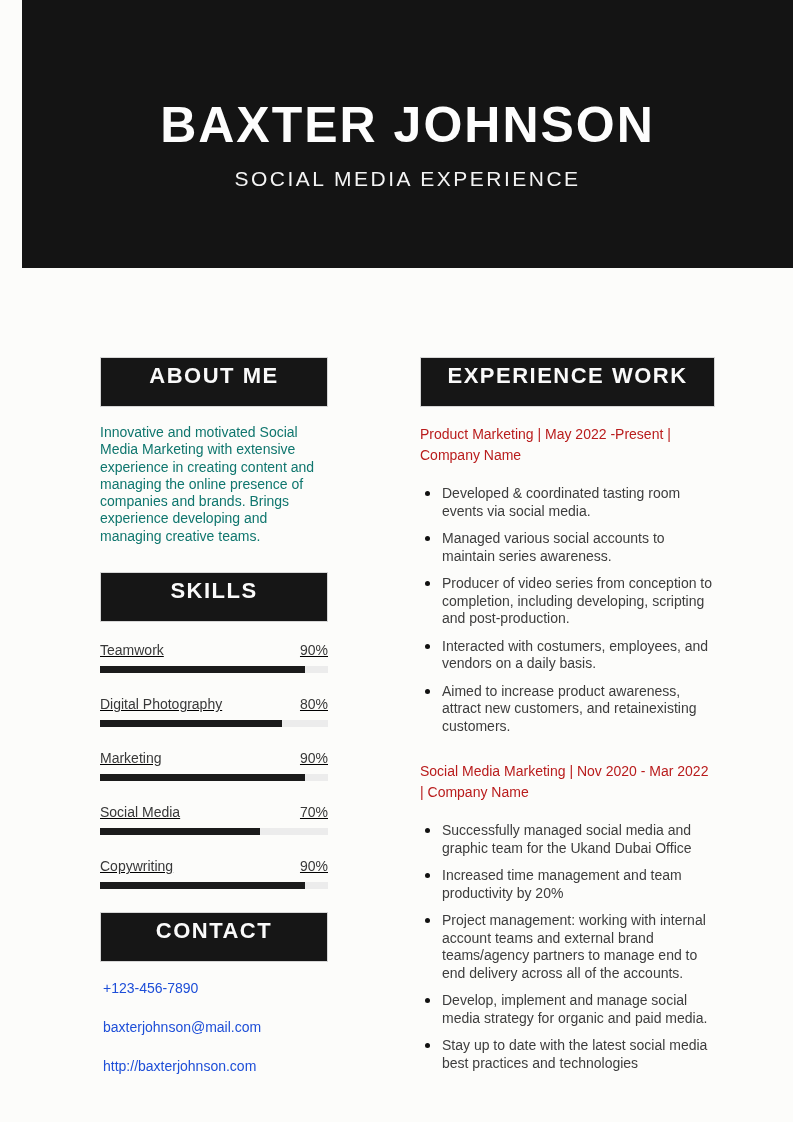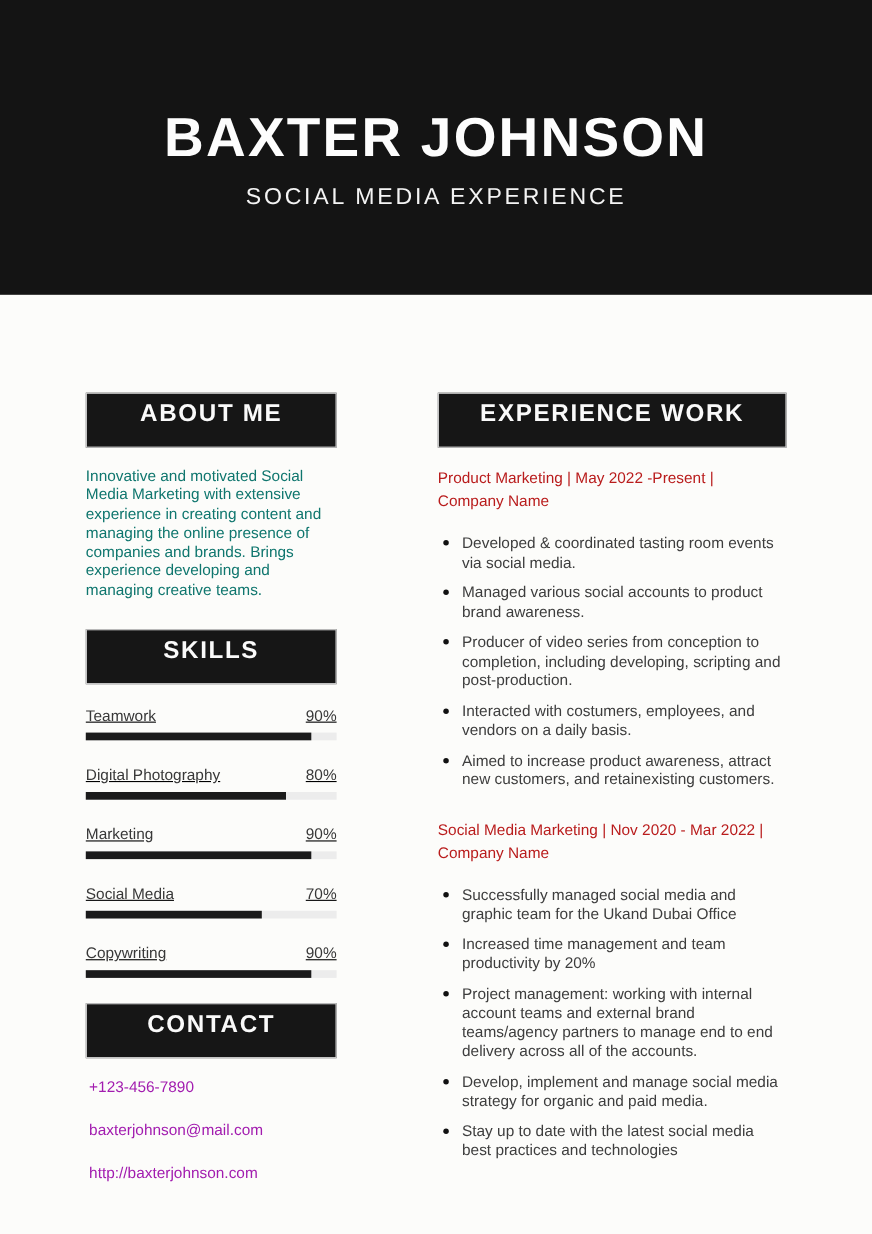--- a/index.html
+++ b/index.html
@@ -3,20 +3,21 @@
 <meta charset="utf-8">
 <style>
   * { margin: 0; padding: 0; box-sizing: border-box; }
   html, body { background: #e8e8e8; }
   body { width: 793px; margin: 0 auto; font-family: "Liberation Sans", "DejaVu Sans", sans-serif; }
   .page {
     position: relative;
     width: 793px; height: 1122px;
     background: #fcfcfa;
     overflow: hidden;
+    padding-left: 22px;
   }
   
   .hero {
     height: 268px;
     background: #141414;
     display: flex; flex-direction: column;
     align-items: center; justify-content: center;
     padding-top: 18px;
   }
   .hero h1 {
@@ -70,21 +71,21 @@
     display: flex; justify-content: space-between; align-items: baseline;
     font-size: 14px; color: #383838;
     margin-bottom: 8px;
   }
   .track { height: 7px; background: #ececec; }
   .fill  { height: 100%; background: #1b1b1b; }
   
   .contact-section { margin-top: 11px; }
   .contact-list { margin-top: 18px; }
   .contact-item {
-    font-size: 14px; color: #a21caf;
+    font-size: 14px; color: #1d4ed8;
     margin-bottom: 23px;
     padding-left: 3px;
   }
   
   .job { margin-top: 17px; }
   .job + .job { margin-top: 26px; }
   .job-title {
     font-size: 14px;
     line-height: 21px;
     color: #b91c1c;
@@ -194,21 +195,21 @@
         <div id="jobs-list">
             <div class="job">
     <div class="job-title">Product Marketing | May 2022 -Present | Company Name</div>
     <div class="bullets">
                 <div class="bullet">
     <span class="dot"></span>
     <span>Developed &amp; coordinated tasting room events via social media.</span>
   </div>
                 <div class="bullet">
     <span class="dot"></span>
-    <span>Managed various social accounts to product brand awareness.</span>
+    <span>Managed various social accounts to maintain series awareness.</span>
   </div>
                 <div class="bullet">
     <span class="dot"></span>
     <span>Producer of video series from conception to completion, including developing, scripting and post-production.</span>
   </div>
                 <div class="bullet">
     <span class="dot"></span>
     <span>Interacted with costumers, employees, and vendors on a daily basis.</span>
   </div>
                 <div class="bullet">

